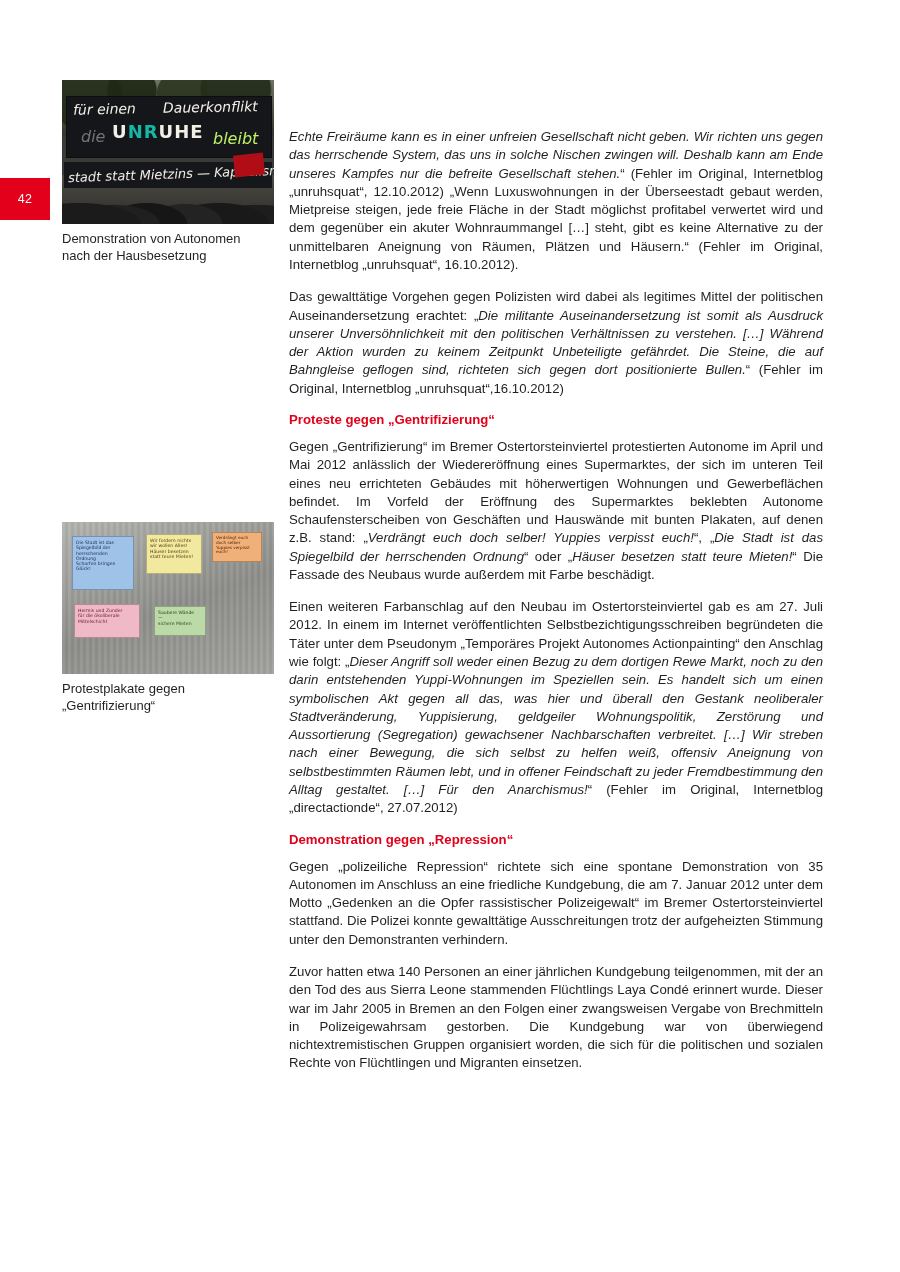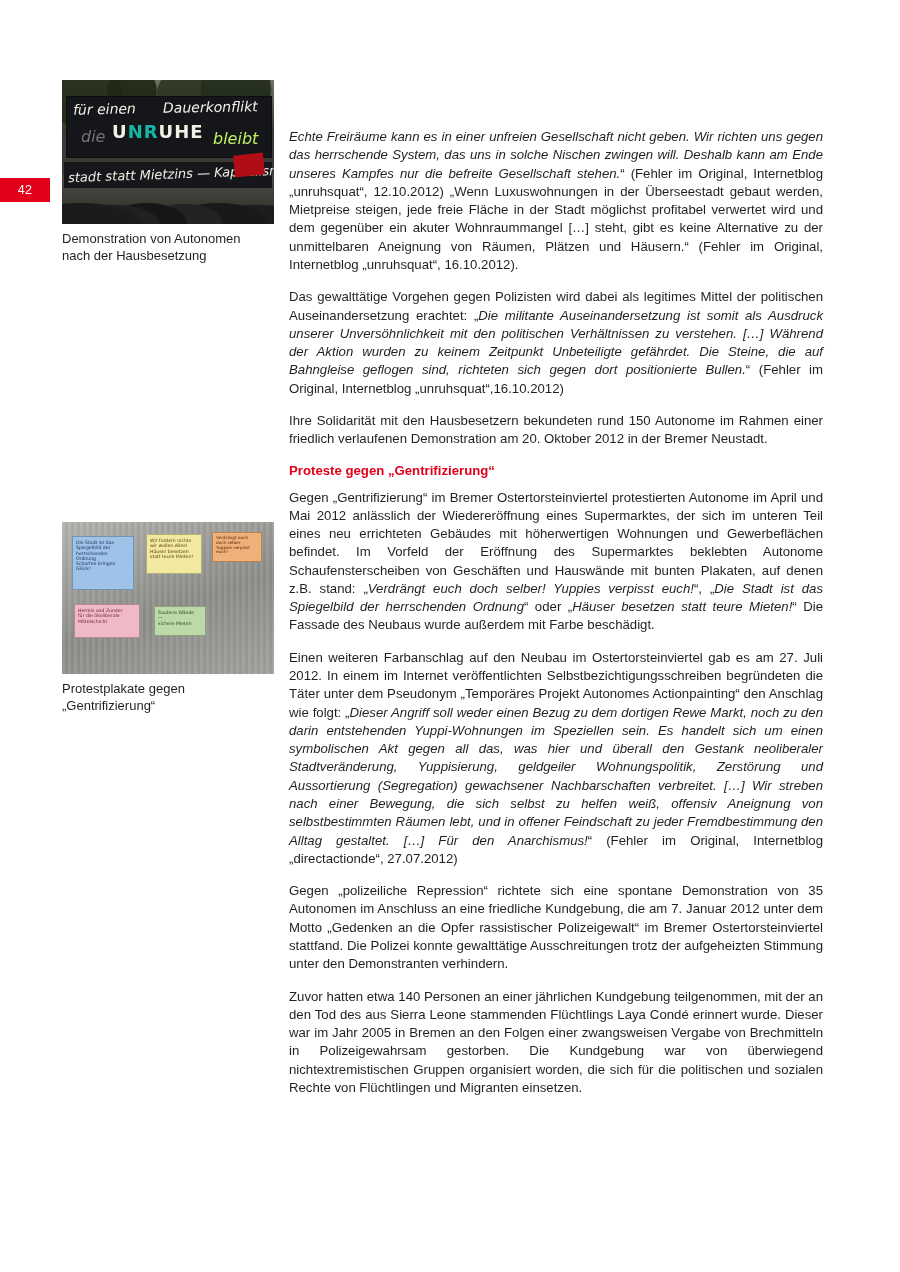--- a/index.html
+++ b/index.html
@@ -21,21 +21,21 @@
     width: 900px;
     height: 1272px;
   }
 
   
   .page-number-tab {
     position: absolute;
     left: 0;
     top: 178px;
     width: 50px;
-    height: 24px;
+    height: 42px;
     background: #e2001a;
     color: #ffffff;
     font-size: 12.5px;
     display: flex;
     align-items: center;
     justify-content: center;
     letter-spacing: 0.3px;
   }
 
   
@@ -276,28 +276,28 @@
     </div>
 
   </div>
 
   <div class="right-col">
 
     <p class="body"><span class="it">Echte Freiräume kann es in einer unfreien Gesellschaft nicht geben. Wir richten uns gegen das herrschende System, das uns in solche Nischen zwingen will. Deshalb kann am Ende unseres Kampfes nur die befreite Gesellschaft stehen.</span><span>“ (Fehler im Original, Internetblog „unruhsquat“, 12.10.2012) „Wenn Luxuswohnungen in der Überseestadt gebaut werden, Mietpreise steigen, jede freie Fläche in der Stadt möglichst profitabel verwertet wird und dem gegenüber ein akuter Wohnraummangel […] steht, gibt es keine Alternative zu der unmittelbaren Aneignung von Räumen, Plätzen und Häusern.“ (Fehler im Original, Internetblog „unruhsquat“, 16.10.2012).</span></p>
 
     <p class="body"><span>Das gewalttätige Vorgehen gegen Polizisten wird dabei als legitimes Mittel der politischen Auseinandersetzung erachtet: „</span><span class="it">Die militante Auseinandersetzung ist somit als Ausdruck unserer Unversöhnlichkeit mit den politischen Verhältnissen zu verstehen. […] Während der Aktion wurden zu keinem Zeitpunkt Unbeteiligte gefährdet. Die Steine, die auf Bahngleise geflogen sind, richteten sich gegen dort positionierte Bullen.</span><span>“ (Fehler im Original, Internetblog „unruhsquat“,16.10.2012)</span></p>
 
-    <p class="body">Ihre Solidarität mit den Hausbesetzern bekundeten rund 150 Autonome im Rahmen einer friedlich verlaufenen Demonstration am 20. Oktober 2012 in der Bremer Neustadt.</p>
 
     <h2 class="section sp-top">Proteste gegen „Gentrifizierung“</h2>
 
     <p class="body"><span>Gegen „Gentrifizierung“ im Bremer Ostertorsteinviertel protestierten Autonome im April und Mai 2012 anlässlich der Wiedereröffnung eines Supermarktes, der sich im unteren Teil eines neu errichteten Gebäudes mit höherwertigen Wohnungen und Gewerbeflächen befindet. Im Vorfeld der Eröffnung des Supermarktes beklebten Autonome Schaufensterscheiben von Geschäften und Hauswände mit bunten Plakaten, auf denen z.B. stand: „</span><span class="it">Verdrängt euch doch selber! Yuppies verpisst euch!</span><span>“, „</span><span class="it">Die Stadt ist das Spiegelbild der herrschenden Ordnung</span><span>“ oder „</span><span class="it">Häuser besetzen statt teure Mieten!</span><span>“ Die Fassade des Neubaus wurde außerdem mit Farbe beschädigt.</span></p>
 
     <p class="body"><span>Einen weiteren Farbanschlag auf den Neubau im Ostertorsteinviertel gab es am 27. Juli 2012. In einem im Internet veröffentlichten Selbstbezichtigungsschreiben begründeten die Täter unter dem Pseudonym „Temporäres Projekt Autonomes Actionpainting“ den Anschlag wie folgt: „</span><span class="it">Dieser Angriff soll weder einen Bezug zu dem dortigen Rewe Markt, noch zu den darin entstehenden Yuppi-Wohnungen im Speziellen sein. Es handelt sich um einen symbolischen Akt gegen all das, was hier und überall den Gestank neoliberaler Stadtveränderung, Yuppisierung, geldgeiler Wohnungspolitik, Zerstörung und Aussortierung (Segregation) gewachsener Nachbarschaften verbreitet. […] Wir streben nach einer Bewegung, die sich selbst zu helfen weiß, offensiv Aneignung von selbstbestimmten Räumen lebt, und in offener Feindschaft zu jeder Fremdbestimmung den Alltag gestaltet. […] Für den Anarchismus!</span><span>“ (Fehler im Original, Internetblog „directactionde“, 27.07.2012)</span></p>
 
+    <h2 class="section sp-top">Demonstration gegen „Repression“</h2>
 
     <p class="body">Gegen „polizeiliche Repression“ richtete sich eine spontane Demonstration von 35 Autonomen im Anschluss an eine friedliche Kundgebung, die am 7. Januar 2012 unter dem Motto „Gedenken an die Opfer rassistischer Polizeigewalt“ im Bremer Ostertorsteinviertel stattfand. Die Polizei konnte gewalttätige Ausschreitungen trotz der aufgeheizten Stimmung unter den Demonstranten verhindern.</p>
 
     <p class="body">Zuvor hatten etwa 140 Personen an einer jährlichen Kundgebung teilgenommen, mit der an den Tod des aus Sierra Leone stammenden Flüchtlings Laya Condé erinnert wurde. Dieser war im Jahr 2005 in Bremen an den Folgen einer zwangsweisen Vergabe von Brechmitteln in Polizeigewahrsam gestorben. Die Kundgebung war von  überwiegend nichtextremistischen Gruppen organisiert worden, die sich für die politischen und sozialen Rechte von Flüchtlingen und Migranten einsetzen.</p>
 
   </div>
 
 </div>
 
 </body></html>

